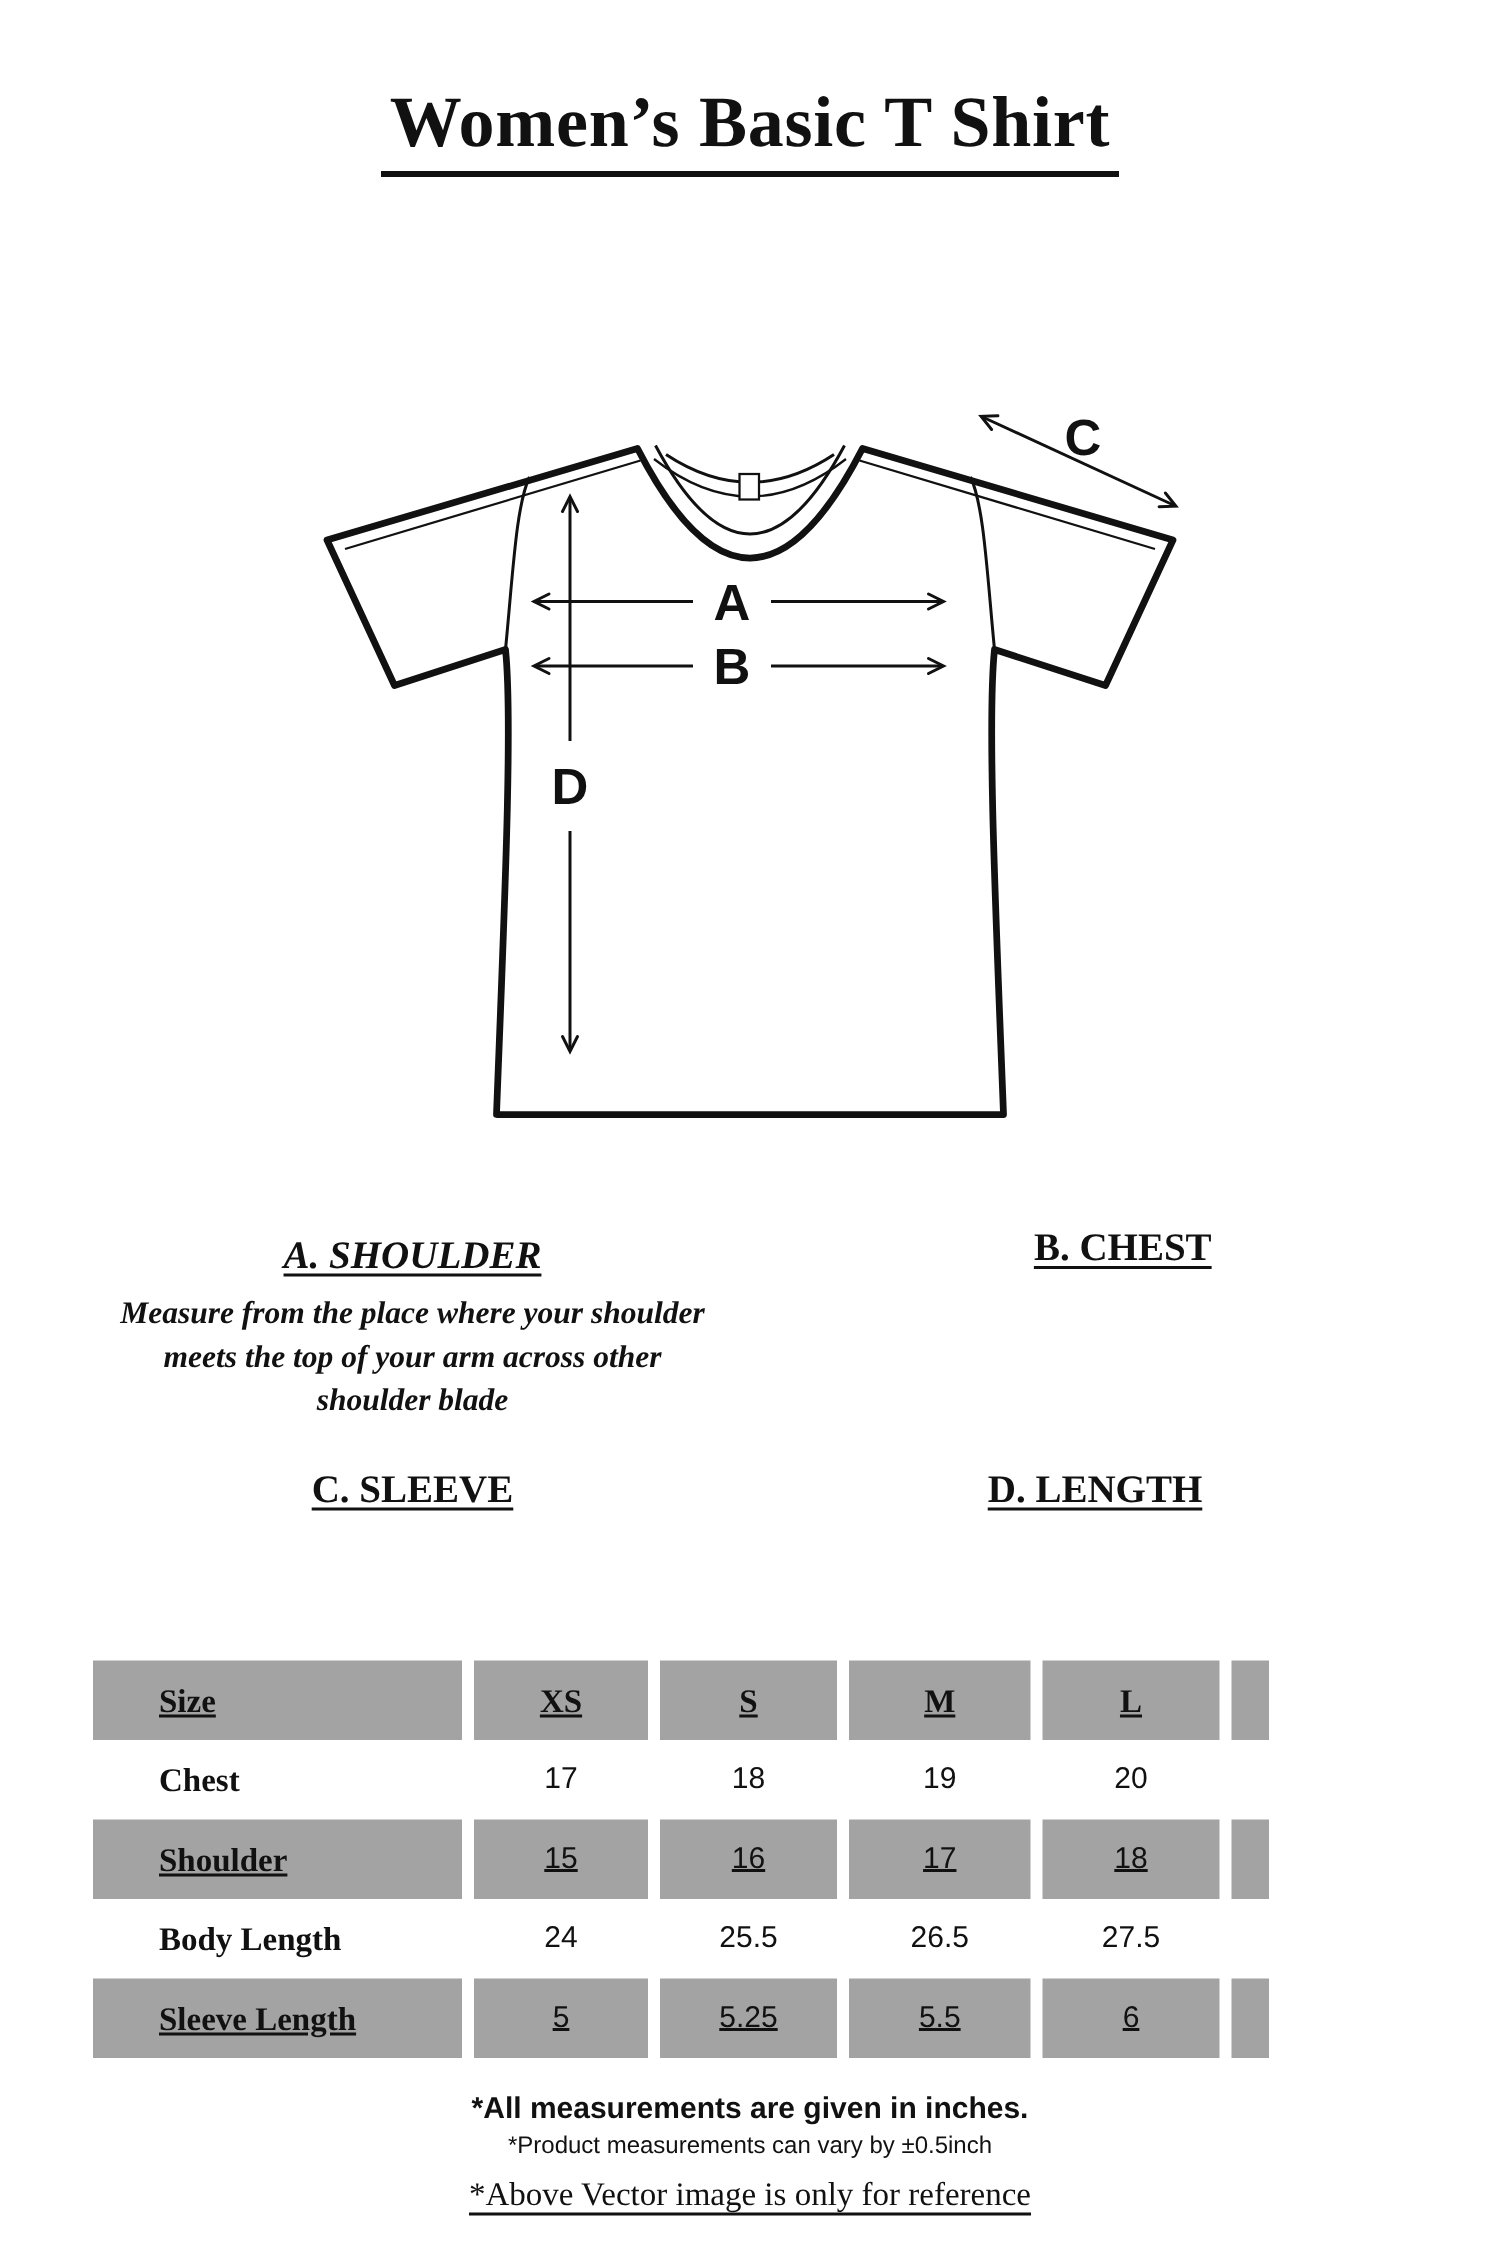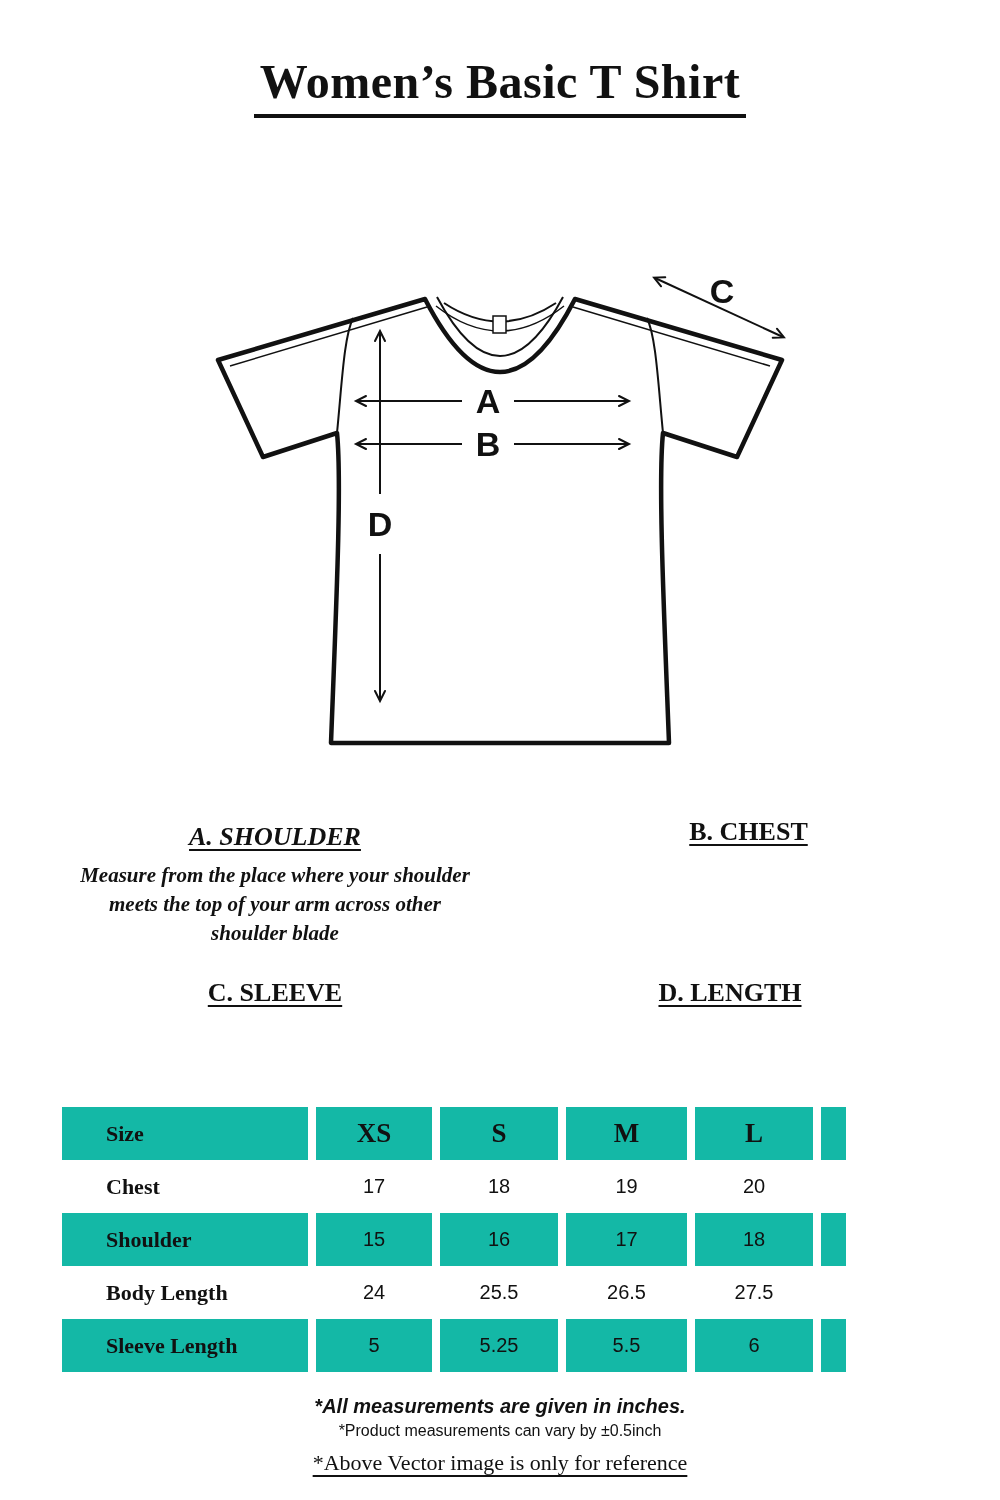--- a/index.html
+++ b/index.html
@@ -36,31 +36,31 @@
     position:absolute; left:62px; top:1107px;
     display:grid;
     grid-template-columns:246px 116px 118px 121px 118px 120px;
     column-gap:8px;
   }
   .trow { display:contents; }
   .cell {
     height:53px; display:flex; align-items:center; justify-content:center;
     font-family:"Liberation Sans", sans-serif; font-size:20px;
   }
-  .trow.stripe .cell { background:#14b8a6; }
+  .trow.stripe .cell { background:#a3a3a3;text-decoration:underline; }
   .cell.rowlabel {
     justify-content:flex-start; padding-left:44px; box-sizing:border-box;
     font-family:"Liberation Serif", serif; font-weight:bold; font-size:22px;
   }
-  .cell.colhead { font-family:"Liberation Serif", serif; font-weight:bold; font-size:27px; }
+  .cell.colhead { font-family:"Liberation Serif", serif; font-weight:bold; font-size:22px; }
 
   
   .fn { position:absolute; left:0; width:1000px; text-align:center; }
   .fn-1 { top:1395px; font-family:"Liberation Sans", sans-serif;
-          font-weight:bold; font-style:italic; font-size:20px; }
+          font-weight:bold; font-size:20px; }
   .fn-2 { top:1422px; font-family:"Liberation Sans", sans-serif; font-size:16px; }
   .fn-3 { top:1450px; font-family:"Liberation Serif", serif; font-size:22px;
           text-decoration:underline; text-underline-offset:5px; }
 </style>
 </head>
 <body>
 
 <div class="page">
 
   <div class="title-wrap">

